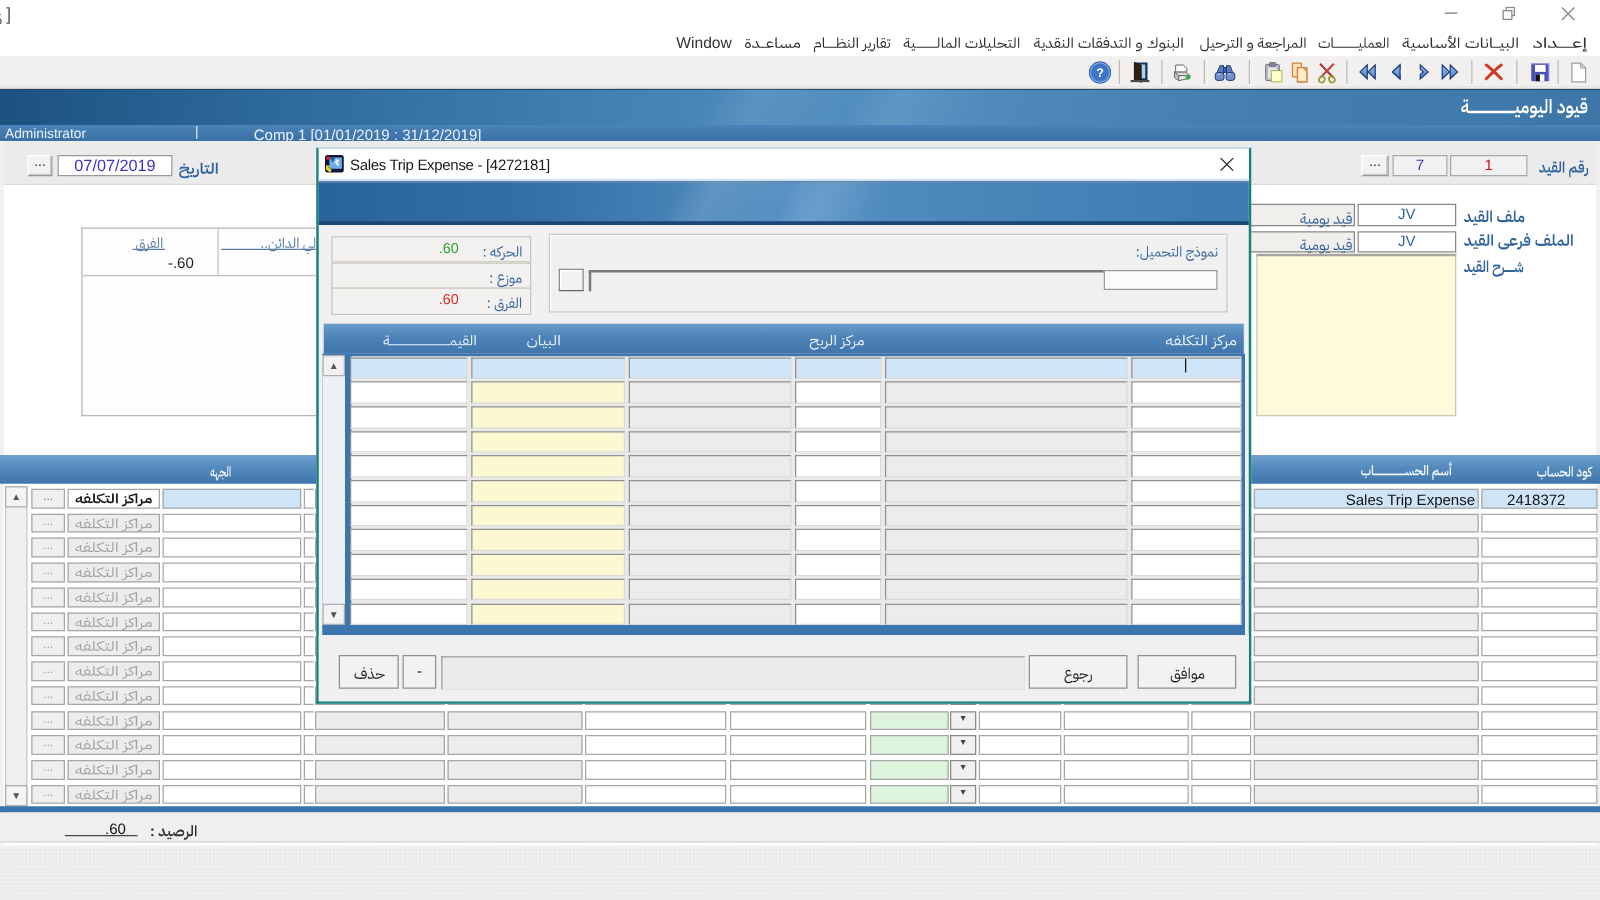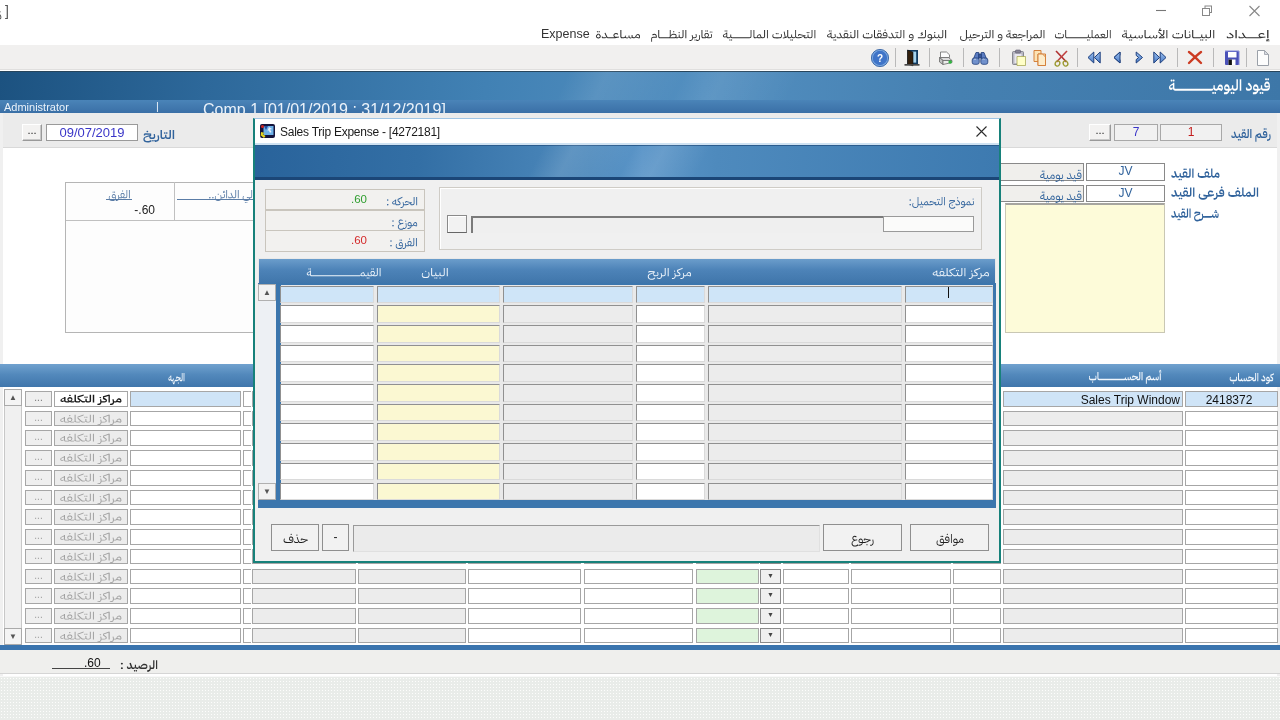--- a/index.html
+++ b/index.html
@@ -56,21 +56,21 @@
     <div class="ar" style="top:26px;right:567px;">
       <svg width="63" height="17" viewBox="0 0 63.00 17.25" xmlns="http://www.w3.org/2000/svg">
         <path transform="translate(0 12.48) scale(1.0963 1)" fill="#2e2e2e" d="M0.7 0.5Q0.7 -0.6 1.2 -1.1Q1.6 -1.6 2.6 -1.6H5.1V-1.6Q5.1 -2.6 4.7 -3.2Q4.3 -3.7 3.6 -3.7Q2.8 -3.7 2.3 -2.9L1.6 -3.5Q1.9 -4.0 2.5 -4.3Q3.0 -4.7 3.6 -4.7Q4.7 -4.7 5.3 -3.9Q5.9 -3.1 5.9 -1.6V-0.6H2.6Q2.0 -0.6 1.8 -0.3Q1.5 -0.1 1.5 0.5V3.5H0.7Z M9.2 0.0Q8.7 0.0 8.3 -0.1Q7.9 -0.2 7.7 -0.4Q7.5 -0.6 7.3 -1.0Q7.2 -1.3 7.2 -1.8V-8.5H8.1V-1.8Q8.1 -1.4 8.3 -1.2Q8.6 -1.0 9.1 -1.0H9.5V-0.2L9.3 0.0Z M9.3 -0.8 9.9 -1.0H13.6V-0.2L12.9 0.0H9.3Z M12.9 -0.8 13.6 -1.0H17.3V-0.2L16.6 0.0H12.9Z M24.6 0.0Q24.1 0.0 23.8 -0.1Q23.5 -0.1 23.3 -0.4Q22.7 0.0 21.6 0.0H16.6V-0.8L16.9 -1.0H17.5L17.9 -1.7V-8.5H18.7V-4.3L18.6 -3.0L18.7 -2.9Q19.0 -3.4 19.4 -3.8Q19.8 -4.1 20.2 -4.3Q20.6 -4.5 21.0 -4.6Q21.4 -4.7 21.9 -4.7Q23.0 -4.7 23.6 -4.1Q24.2 -3.5 24.2 -2.4Q24.2 -1.6 23.9 -1.1Q24.2 -1.0 24.6 -1.0H24.8V-0.2ZM21.6 -1.0Q22.5 -1.0 22.9 -1.3Q23.4 -1.6 23.4 -2.3Q23.4 -3.0 23.0 -3.4Q22.7 -3.7 22.0 -3.7H21.7Q21.2 -3.7 20.8 -3.6Q20.5 -3.6 20.1 -3.3Q19.8 -3.1 19.5 -2.8Q19.1 -2.4 18.8 -1.8L18.3 -1.0L18.3 -1.0ZM21.4 -6.1Q21.2 -6.1 21.1 -6.2Q20.9 -6.4 20.9 -6.7Q20.9 -7.0 21.1 -7.1Q21.2 -7.2 21.4 -7.2H21.6Q21.8 -7.2 21.9 -7.1Q22.1 -7.0 22.1 -6.7Q22.1 -6.4 21.9 -6.2Q21.8 -6.1 21.6 -6.1Z M24.6 -0.8 24.8 -1.0H25.2Q26.2 -1.0 26.2 -2.0V-3.8H27.0V-2.0Q27.0 -1.0 28.0 -1.0H28.4V-0.2L28.1 0.0Q26.5 0.0 26.3 -1.1H26.2Q26.1 -0.5 25.7 -0.2Q25.3 0.0 24.6 0.0ZM26.5 -5.2Q26.3 -5.2 26.1 -5.3Q26.0 -5.4 26.0 -5.7Q26.0 -6.0 26.1 -6.2Q26.3 -6.3 26.5 -6.3H26.6Q26.9 -6.3 27.0 -6.2Q27.1 -6.0 27.1 -5.7Q27.1 -5.4 27.0 -5.3Q26.9 -5.2 26.6 -5.2Z M28.1 -0.8 28.4 -1.0H28.7Q29.2 -1.0 29.5 -1.2Q29.7 -1.5 29.7 -2.0V-8.5H30.6V-2.0Q30.6 -1.0 30.1 -0.5Q29.7 0.0 28.7 0.0H28.1Z M32.3 -8.5H33.2V0.0H32.3Z M36.1 1.8H36.5Q37.1 1.8 37.5 1.6Q37.9 1.4 38.1 1.1Q38.4 0.8 38.5 0.4Q38.6 -0.0 38.6 -0.5Q38.6 -0.8 38.5 -1.2Q38.5 -1.5 38.4 -1.9L38.2 -3.2L39.0 -3.3L39.1 -2.4Q39.2 -2.0 39.3 -1.7Q39.3 -1.3 39.3 -1.0H40.4V-0.2L40.2 0.0H39.3Q39.3 0.6 39.1 1.1Q38.9 1.6 38.6 1.9Q38.3 2.3 37.7 2.5Q37.2 2.8 36.5 2.8H36.1Z M40.2 -0.8 40.4 -1.0H40.6Q41.3 -1.0 41.7 -1.2Q42.0 -1.4 42.0 -1.9Q42.0 -2.1 42.0 -2.4Q42.0 -2.8 41.9 -3.3L41.7 -4.2L42.5 -4.4L42.7 -3.4Q42.7 -2.9 42.8 -2.5Q42.8 -2.1 42.8 -1.9Q42.8 -0.9 42.2 -0.5Q41.7 0.0 40.6 0.0H40.2ZM42.7 2.3Q42.4 2.3 42.3 2.2Q42.2 2.0 42.2 1.7Q42.2 1.4 42.3 1.3Q42.4 1.2 42.7 1.2H42.8Q43.0 1.2 43.2 1.3Q43.3 1.4 43.3 1.7Q43.3 2.0 43.2 2.2Q43.0 2.3 42.8 2.3ZM41.2 2.3Q41.0 2.3 40.8 2.2Q40.7 2.0 40.7 1.7Q40.7 1.4 40.8 1.3Q41.0 1.2 41.2 1.2H41.3Q41.5 1.2 41.7 1.3Q41.8 1.4 41.8 1.7Q41.8 2.0 41.7 2.2Q41.5 2.3 41.3 2.3Z M42.6 1.8H43.1Q43.7 1.8 44.1 1.6Q44.5 1.4 44.7 1.1Q45.0 0.8 45.0 0.4Q45.1 -0.0 45.1 -0.5Q45.1 -0.8 45.1 -1.2Q45.1 -1.5 45.0 -1.9L44.8 -3.2L45.6 -3.3L45.7 -2.4Q45.9 -1.4 45.9 -0.4Q45.9 0.2 45.8 0.8Q45.6 1.3 45.3 1.8Q45.0 2.2 44.4 2.5Q43.9 2.8 43.1 2.8H42.6Z M49.2 0.0Q48.7 0.0 48.3 -0.1Q47.9 -0.2 47.7 -0.4Q47.4 -0.6 47.3 -1.0Q47.2 -1.3 47.2 -1.8V-8.5H48.1V-1.8Q48.1 -1.4 48.3 -1.2Q48.6 -1.0 49.1 -1.0H49.5V-0.2L49.2 0.0Z M49.2 -0.8 49.5 -1.0H51.1L51.2 -1.0Q50.6 -1.5 50.3 -2.0Q49.9 -2.6 49.9 -3.3Q49.9 -3.7 50.1 -4.1Q50.2 -4.5 50.5 -4.8Q50.8 -5.2 51.2 -5.3Q51.6 -5.5 52.0 -5.5Q52.5 -5.5 52.9 -5.3Q53.2 -5.2 53.5 -4.9Q53.8 -4.6 53.9 -4.1Q54.1 -3.7 54.1 -3.3Q54.1 -2.6 53.8 -2.0Q53.5 -1.5 52.9 -1.0L52.9 -1.0H54.6V-0.2L54.3 0.0H54.2Q53.6 0.0 53.0 -0.1Q52.5 -0.3 52.0 -0.5Q51.5 -0.3 51.0 -0.1Q50.5 0.0 49.9 0.0H49.2ZM52.0 -1.3Q52.6 -1.7 52.9 -2.1Q53.3 -2.5 53.3 -3.2Q53.3 -3.8 53.0 -4.2Q52.6 -4.5 52.1 -4.5H52.0Q51.4 -4.5 51.1 -4.2Q50.7 -3.8 50.7 -3.2Q50.7 -2.5 51.1 -2.1Q51.4 -1.7 52.0 -1.3ZM52.7 -6.9Q52.4 -6.9 52.3 -7.0Q52.2 -7.2 52.2 -7.5Q52.2 -7.8 52.3 -7.9Q52.4 -8.0 52.7 -8.0H52.8Q53.0 -8.0 53.2 -7.9Q53.3 -7.8 53.3 -7.5Q53.3 -7.2 53.2 -7.0Q53.0 -6.9 52.8 -6.9ZM51.2 -6.9Q50.9 -6.9 50.8 -7.0Q50.7 -7.2 50.7 -7.5Q50.7 -7.8 50.8 -7.9Q50.9 -8.0 51.2 -8.0H51.3Q51.5 -8.0 51.7 -7.9Q51.8 -7.8 51.8 -7.5Q51.8 -7.2 51.7 -7.0Q51.5 -6.9 51.3 -6.9Z M54.3 -0.8 54.6 -1.0H54.7Q55.5 -1.0 55.8 -1.2Q56.2 -1.4 56.2 -1.9Q56.2 -2.1 56.1 -2.4Q56.1 -2.8 56.0 -3.3L55.9 -4.2L56.7 -4.4L56.8 -3.4Q56.9 -2.9 56.9 -2.5Q56.9 -2.1 56.9 -1.9Q56.9 -0.9 56.4 -0.5Q55.8 0.0 54.7 0.0H54.3ZM56.8 -5.8Q56.5 -5.8 56.4 -5.9Q56.3 -6.0 56.3 -6.3Q56.3 -6.6 56.4 -6.7Q56.5 -6.9 56.8 -6.9H56.9Q57.1 -6.9 57.3 -6.7Q57.4 -6.6 57.4 -6.3Q57.4 -6.0 57.3 -5.9Q57.1 -5.8 56.9 -5.8ZM55.3 -5.8Q55.1 -5.8 54.9 -5.9Q54.8 -6.0 54.8 -6.3Q54.8 -6.6 54.9 -6.7Q55.1 -6.9 55.3 -6.9H55.4Q55.6 -6.9 55.8 -6.7Q55.9 -6.6 55.9 -6.3Q55.9 -6.0 55.8 -5.9Q55.6 -5.8 55.4 -5.8Z"></path>
       </svg>
     </div>
     <div class="ar" style="top:26px;right:639px;">
       <svg width="46" height="17" viewBox="0 0 46.00 17.25" xmlns="http://www.w3.org/2000/svg">
         <path transform="translate(0 12.48) scale(1.1908 1)" fill="#2e2e2e" d="M2.6 0.1Q2.1 0.1 1.7 -0.0Q1.3 -0.2 1.1 -0.5Q0.8 -0.7 0.7 -1.1Q0.5 -1.4 0.5 -1.8Q0.5 -2.4 0.8 -3.0Q1.1 -3.6 1.7 -4.3L2.1 -4.7H3.2L3.5 -4.4Q4.1 -3.7 4.4 -3.1Q4.6 -2.5 4.6 -1.9Q4.6 -1.5 4.5 -1.1Q4.4 -0.8 4.1 -0.5Q3.8 -0.2 3.4 -0.1Q3.1 0.1 2.6 0.1ZM2.7 -0.9Q3.2 -0.9 3.5 -1.2Q3.8 -1.5 3.8 -1.9Q3.8 -2.3 3.6 -2.6Q3.5 -3.0 3.1 -3.4L2.6 -3.9H2.5L2.0 -3.4Q1.7 -3.0 1.5 -2.6Q1.3 -2.3 1.3 -2.0Q1.3 -1.8 1.4 -1.6Q1.5 -1.4 1.6 -1.2Q1.8 -1.1 2.0 -1.0Q2.2 -0.9 2.5 -0.9ZM3.3 -6.1Q3.0 -6.1 2.9 -6.2Q2.8 -6.4 2.8 -6.7Q2.8 -7.0 2.9 -7.1Q3.0 -7.2 3.3 -7.2H3.4Q3.6 -7.2 3.8 -7.1Q3.9 -7.0 3.9 -6.7Q3.9 -6.4 3.8 -6.2Q3.6 -6.1 3.4 -6.1ZM1.8 -6.1Q1.6 -6.1 1.4 -6.2Q1.3 -6.4 1.3 -6.7Q1.3 -7.0 1.4 -7.1Q1.6 -7.2 1.8 -7.2H1.9Q2.2 -7.2 2.3 -7.1Q2.4 -7.0 2.4 -6.7Q2.4 -6.4 2.3 -6.2Q2.2 -6.1 1.9 -6.1Z M6.5 0.0Q6.0 0.0 5.8 -0.2Q5.5 -0.5 5.5 -1.0V-1.9H6.3V-1.0H7.9Q8.2 -1.0 8.5 -1.0Q8.8 -1.0 8.9 -1.1Q9.1 -1.1 9.1 -1.2Q9.2 -1.3 9.2 -1.5Q9.2 -1.6 9.1 -1.8Q9.1 -2.0 8.9 -2.4L7.8 -5.4L8.6 -5.7L9.8 -2.5Q10.0 -2.1 10.1 -1.8Q10.2 -1.5 10.4 -1.3Q10.5 -1.1 10.6 -1.1Q10.8 -1.0 11.0 -1.0H11.3V-0.2L11.0 0.0Q10.7 0.0 10.5 -0.1Q10.2 -0.1 10.1 -0.2Q9.9 -0.4 9.7 -0.6Q9.6 -0.7 9.4 -1.0H9.4Q9.3 -0.5 8.9 -0.2Q8.6 0.0 7.9 0.0Z M11.0 -0.8 11.7 -1.0H15.4V-0.2L14.7 0.0H11.0Z M14.7 -0.8 14.9 -1.0H16.4V-1.0Q16.0 -1.3 15.7 -1.8Q15.4 -2.4 15.4 -3.0Q15.4 -3.5 15.6 -3.9Q15.8 -4.3 16.0 -4.6Q16.3 -4.9 16.7 -5.1Q17.1 -5.3 17.6 -5.3Q18.3 -5.3 18.7 -5.0Q19.2 -4.7 19.5 -4.2L19.0 -3.6Q18.7 -3.9 18.3 -4.1Q18.0 -4.3 17.5 -4.3Q16.9 -4.3 16.6 -3.9Q16.2 -3.6 16.2 -3.0Q16.2 -2.6 16.4 -2.4Q16.5 -2.1 16.7 -1.9Q17.0 -1.7 17.3 -1.6Q17.6 -1.5 18.0 -1.5Q18.5 -1.5 19.1 -1.6L20.0 -1.8L20.2 -0.9L18.7 -0.5Q18.2 -0.4 17.7 -0.3Q17.2 -0.2 16.8 -0.1Q16.3 -0.0 15.8 -0.0Q15.3 0.0 14.7 0.0Z M23.3 0.0Q22.8 0.0 22.4 -0.1Q22.0 -0.2 21.8 -0.4Q21.5 -0.6 21.4 -1.0Q21.3 -1.3 21.3 -1.8V-8.5H22.2V-1.8Q22.2 -1.4 22.4 -1.2Q22.7 -1.0 23.2 -1.0H23.6V-0.2L23.3 0.0Z M23.3 -0.8 23.6 -1.0H24.0Q24.2 -1.0 24.4 -1.0Q24.5 -1.1 24.7 -1.2Q24.8 -1.3 24.9 -1.4Q25.0 -1.6 25.2 -1.9L25.7 -2.9L26.3 -2.5L25.7 -1.4L25.9 -1.3Q26.2 -1.0 26.6 -0.9Q26.9 -0.9 27.3 -0.9Q27.8 -0.9 28.1 -1.1Q28.3 -1.4 28.3 -2.0V-2.9H29.1V-2.0Q29.1 -1.3 29.3 -1.1Q29.5 -0.9 29.9 -0.9H30.2Q30.6 -0.9 30.7 -1.1Q30.9 -1.3 30.9 -2.0V-3.3H31.7V-2.0Q31.7 -1.0 32.7 -1.0H33.1V-0.2L32.8 0.0Q32.1 0.0 31.6 -0.2Q31.2 -0.5 31.0 -1.0H31.0Q30.9 -0.4 30.6 -0.1Q30.4 0.1 29.8 0.1Q28.6 0.1 28.4 -1.0H28.4Q28.3 -0.5 27.9 -0.2Q27.6 0.1 27.1 0.1Q26.4 0.1 25.6 -0.4L25.2 -0.6Q24.9 -0.3 24.4 -0.1Q24.0 0.0 23.3 0.0Z M34.4 -0.7Q34.1 -0.3 33.7 -0.2Q33.4 0.0 32.8 0.0V-0.8L33.1 -1.0Q33.3 -1.0 33.4 -1.0Q33.6 -1.1 33.7 -1.2Q33.8 -1.3 33.9 -1.5Q34.0 -1.7 34.1 -2.0L34.5 -2.9Q34.7 -3.6 35.2 -3.9Q35.6 -4.3 36.3 -4.3Q37.2 -4.3 37.6 -3.5Q38.1 -2.8 38.1 -1.4V-0.9L37.4 0.1ZM34.8 -1.6 37.3 -0.9V-1.4Q37.3 -2.3 37.0 -2.8Q36.7 -3.3 36.2 -3.3Q35.8 -3.3 35.5 -3.1Q35.3 -2.8 35.1 -2.4Z"></path>
       </svg>
     </div>
-    <div class="abs" style="left:541px;top:27px;font-size:12.5px;color:#333;">Expense</div>
+    <div class="abs" style="left:541px;top:27px;font-size:12.5px;color:#333;">Window</div>
     <div class="abs" style="left:0;top:45px;width:1280px;height:25px;background:#f1f0ef;border-bottom:1px solid #e0dfde;"></div>
     <div class="abs" style="left:895px;top:48px;width:1px;height:19px;background:#b9b9b9;"></div>
     <div class="abs" style="left:929px;top:48px;width:1px;height:19px;background:#b9b9b9;"></div>
     <div class="abs" style="left:963px;top:48px;width:1px;height:19px;background:#b9b9b9;"></div>
     <div class="abs" style="left:999px;top:48px;width:1px;height:19px;background:#b9b9b9;"></div>
     <div class="abs" style="left:1077px;top:48px;width:1px;height:19px;background:#b9b9b9;"></div>
     <div class="abs" style="left:1177px;top:48px;width:1px;height:19px;background:#b9b9b9;"></div>
     <div class="abs" style="left:1213px;top:48px;width:1px;height:19px;background:#b9b9b9;"></div>
     <div class="abs" style="left:1246px;top:48px;width:1px;height:19px;background:#b9b9b9;"></div>
     <svg class="abs" style="left:871px;top:49px;" width="18" height="18" viewBox="0 0 18 18" xmlns="http://www.w3.org/2000/svg">
@@ -186,30 +186,30 @@
     <div class="abs" style="left:0;top:71px;width:1280px;height:29px;background:linear-gradient(95deg,#1c5280 0%,#2d689a 16%,#4181b4 38%,#538fc0 55%,#4580b1 75%,#3d77a8 100%);border-top:1px solid #27455c;"></div>
     <div class="abs" style="left:0;top:71px;width:1280px;height:29px;background:linear-gradient(115deg,rgba(255,255,255,0) 44%,rgba(255,255,255,.09) 47%,rgba(255,255,255,0) 53%,rgba(255,255,255,.07) 56%,rgba(255,255,255,0) 62%);"></div>
     <div class="ar" style="top:74px;right:9px;">
       <svg width="103" height="23" viewBox="0 0 103.00 23.25" xmlns="http://www.w3.org/2000/svg">
         <path transform="translate(0 16.82) scale(0.9164 1)" fill="#ffffff" d="M7.5 0.0Q6.1 -0.0 5.5 -0.6Q4.9 -1.3 4.9 -2.5V-2.6H4.8Q4.6 -1.6 4.1 -1.2Q3.6 -0.8 2.7 -0.8Q1.6 -0.8 1.1 -1.4Q0.5 -2.0 0.5 -3.1Q0.5 -4.2 1.2 -5.0Q1.9 -5.7 3.1 -6.4L4.8 -7.3V-8.1H6.4V-2.9Q6.4 -2.4 6.7 -2.2Q6.9 -2.0 7.5 -2.0H8.0V-0.4ZM3.2 -2.9Q4.1 -2.9 4.4 -3.1Q4.8 -3.3 4.8 -3.8V-5.8L3.5 -5.1Q2.7 -4.7 2.3 -4.4Q1.9 -4.1 1.9 -3.6Q1.9 -3.2 2.2 -3.0Q2.5 -2.9 3.2 -2.9ZM5.5 -9.3Q5.1 -9.3 4.9 -9.6Q4.7 -9.8 4.7 -10.3Q4.7 -10.8 4.9 -11.0Q5.1 -11.3 5.5 -11.3H5.8Q6.1 -11.3 6.4 -11.0Q6.6 -10.8 6.6 -10.3Q6.6 -9.8 6.4 -9.6Q6.1 -9.3 5.8 -9.3ZM3.2 -9.3Q2.8 -9.3 2.6 -9.6Q2.3 -9.8 2.3 -10.3Q2.3 -10.8 2.6 -11.0Q2.8 -11.3 3.2 -11.3H3.5Q3.8 -11.3 4.1 -11.0Q4.3 -10.8 4.3 -10.3Q4.3 -9.8 4.1 -9.6Q3.8 -9.3 3.5 -9.3Z M7.5 -1.6 8.8 -2.0H13.8V-0.4L12.5 0.0H7.5Z M12.5 -1.6 13.8 -2.0H18.8V-0.4L17.5 0.0H12.5Z M17.5 -1.6 18.8 -2.0H23.7V-0.4L22.5 0.0H17.5Z M22.5 -1.6 23.7 -2.0H28.7V-0.4L27.5 0.0H22.5Z M27.5 -1.6 28.7 -2.0H33.7V-0.4L32.4 0.0H27.5Z M32.4 -1.6 33.7 -2.0H38.7V-0.4L37.4 0.0H32.4Z M37.4 -1.6 38.7 -2.0H43.6V-0.4L42.4 0.0H37.4Z M42.4 -1.6 43.6 -2.0H48.6V-0.4L47.4 0.0H42.4Z M47.4 -1.6 47.8 -2.0H48.3Q49.5 -2.0 49.5 -3.2V-5.5H51.0V-3.2Q51.0 -2.0 52.2 -2.0H52.8V-0.4L52.4 0.0Q51.2 0.0 50.5 -0.5Q49.9 -0.9 49.7 -1.9H49.6Q49.4 -0.9 48.9 -0.4Q48.4 0.0 47.4 0.0ZM51.3 3.3Q50.9 3.3 50.7 3.0Q50.5 2.8 50.5 2.3Q50.5 1.8 50.7 1.6Q50.9 1.3 51.3 1.3H51.6Q51.9 1.3 52.2 1.6Q52.4 1.8 52.4 2.3Q52.4 2.8 52.2 3.0Q51.9 3.3 51.6 3.3ZM49.0 3.3Q48.6 3.3 48.4 3.0Q48.1 2.8 48.1 2.3Q48.1 1.8 48.4 1.6Q48.6 1.3 49.0 1.3H49.3Q49.6 1.3 49.9 1.6Q50.1 1.8 50.1 2.3Q50.1 2.8 49.9 3.0Q49.6 3.3 49.3 3.3Z M54.6 -0.9Q54.2 -0.4 53.7 -0.2Q53.2 0.0 52.4 0.0V-1.6L52.8 -2.0Q53.4 -2.0 53.6 -2.2Q53.9 -2.5 54.1 -3.0L54.5 -4.1Q54.7 -4.6 55.0 -5.0Q55.2 -5.4 55.6 -5.7Q55.9 -6.0 56.3 -6.2Q56.7 -6.3 57.3 -6.3Q58.6 -6.3 59.3 -5.2Q60.0 -4.1 60.0 -2.1V-1.6L58.7 0.3ZM55.4 -2.8 58.6 -1.8V-2.1Q58.6 -3.2 58.1 -3.7Q57.7 -4.3 56.9 -4.3Q56.4 -4.3 56.0 -4.0Q55.7 -3.7 55.5 -3.1Z M61.1 1.7H62.0Q63.6 1.7 64.5 1.2Q65.4 0.8 65.8 0.0H63.9Q62.7 0.0 62.0 -0.7Q61.3 -1.4 61.3 -2.7Q61.3 -3.5 61.5 -4.1Q61.7 -4.8 62.1 -5.3Q62.5 -5.8 63.1 -6.1Q63.7 -6.4 64.3 -6.4Q65.7 -6.4 66.5 -5.2Q67.3 -4.1 67.4 -2.0H68.1V-0.4L67.7 0.0H67.2Q66.8 1.8 65.5 2.8Q64.3 3.7 62.2 3.7H61.1ZM62.7 -3.0Q62.7 -2.5 63.0 -2.2Q63.4 -2.0 64.0 -2.0H65.9V-2.2Q65.9 -3.2 65.4 -3.8Q64.9 -4.3 64.2 -4.3Q63.5 -4.3 63.1 -3.9Q62.7 -3.5 62.7 -3.0Z M67.7 -1.6 68.1 -2.0H68.6Q69.9 -2.0 69.9 -3.2V-5.5H71.4V-3.2Q71.4 -2.0 72.6 -2.0H73.1V-0.4L72.7 0.0Q71.5 0.0 70.9 -0.5Q70.3 -0.9 70.0 -1.9H70.0Q69.8 -0.9 69.2 -0.4Q68.7 0.0 67.7 0.0ZM71.7 3.3Q71.3 3.3 71.0 3.0Q70.8 2.8 70.8 2.3Q70.8 1.8 71.0 1.6Q71.3 1.3 71.7 1.3H71.9Q72.3 1.3 72.5 1.6Q72.8 1.8 72.8 2.3Q72.8 2.8 72.5 3.0Q72.3 3.3 71.9 3.3ZM69.3 3.3Q69.0 3.3 68.7 3.0Q68.5 2.8 68.5 2.3Q68.5 1.8 68.7 1.6Q69.0 1.3 69.3 1.3H69.6Q70.0 1.3 70.2 1.6Q70.5 1.8 70.5 2.3Q70.5 2.8 70.2 3.0Q70.0 3.3 69.6 3.3Z M72.7 -1.6 73.1 -2.0H73.8Q74.4 -2.0 74.6 -2.3Q74.9 -2.6 74.9 -3.1V-11.5H76.5V-3.1Q76.5 -1.5 75.9 -0.8Q75.3 -0.0 73.8 0.0H72.7Z M78.5 -11.5H80.2V0.0H78.5Z M87.2 0.0Q86.3 0.0 85.8 -0.5Q85.3 -1.0 85.3 -2.0V-3.1H86.9V-2.0H89.3Q89.9 -2.0 90.2 -2.3Q90.4 -2.5 90.4 -3.0Q90.4 -3.4 90.1 -3.9Q89.7 -4.4 88.8 -5.2L87.2 -6.8L88.7 -8.3L90.0 -6.9Q90.6 -6.3 90.9 -5.8Q91.3 -5.3 91.5 -4.9Q91.8 -4.4 91.9 -3.9Q92.0 -3.5 92.0 -2.9Q92.0 -1.6 91.2 -0.8Q90.5 0.0 89.1 0.0Z M93.0 1.7H94.0Q95.5 1.7 96.4 1.2Q97.3 0.8 97.7 0.0H95.8Q94.6 0.0 93.9 -0.7Q93.2 -1.4 93.2 -2.7Q93.2 -3.5 93.4 -4.1Q93.6 -4.8 94.0 -5.3Q94.5 -5.8 95.0 -6.1Q95.6 -6.4 96.2 -6.4Q97.6 -6.4 98.4 -5.2Q99.2 -4.1 99.3 -2.0H100.0V-0.4L99.6 0.0H99.1Q98.7 1.8 97.4 2.8Q96.2 3.7 94.1 3.7H93.0ZM94.6 -3.0Q94.6 -2.5 94.9 -2.2Q95.3 -2.0 95.9 -2.0H97.9V-2.2Q97.9 -3.2 97.4 -3.8Q96.9 -4.3 96.1 -4.3Q95.4 -4.3 95.0 -3.9Q94.6 -3.5 94.6 -3.0Z M99.6 -1.6 100.0 -2.0H100.5Q101.8 -2.0 101.8 -3.2V-5.5H103.3V-3.2Q103.3 -2.0 104.5 -2.0H105.1V-0.4L104.6 0.0Q103.4 0.0 102.8 -0.5Q102.2 -0.9 102.0 -1.9H101.9Q101.7 -0.9 101.2 -0.4Q100.6 0.0 99.6 0.0ZM103.6 3.3Q103.2 3.3 103.0 3.0Q102.7 2.8 102.7 2.3Q102.7 1.8 103.0 1.6Q103.2 1.3 103.6 1.3H103.8Q104.2 1.3 104.4 1.6Q104.7 1.8 104.7 2.3Q104.7 2.8 104.4 3.0Q104.2 3.3 103.8 3.3ZM101.3 3.3Q100.9 3.3 100.6 3.0Q100.4 2.8 100.4 2.3Q100.4 1.8 100.6 1.6Q100.9 1.3 101.3 1.3H101.5Q101.9 1.3 102.1 1.6Q102.4 1.8 102.4 2.3Q102.4 2.8 102.1 3.0Q101.9 3.3 101.5 3.3Z M104.6 -1.6 105.1 -2.0H108.1Q109.2 -2.0 109.8 -2.4Q110.4 -2.7 110.4 -3.6V-4.3H110.3Q110.1 -3.7 109.5 -3.4Q109.0 -3.1 108.3 -3.1Q107.0 -3.1 106.3 -3.7Q105.6 -4.4 105.6 -5.5Q105.6 -6.3 105.8 -7.0Q106.1 -7.6 106.5 -8.1Q106.9 -8.6 107.5 -8.9Q108.0 -9.2 108.7 -9.2Q110.2 -9.2 111.0 -7.9Q111.8 -6.7 111.8 -4.5Q111.8 -3.2 111.6 -2.3Q111.4 -1.4 110.9 -0.9Q110.4 -0.4 109.7 -0.2Q109.0 0.0 108.1 0.0H104.6ZM108.7 -4.9Q109.3 -4.9 109.7 -5.0Q110.1 -5.0 110.4 -5.2Q110.3 -6.1 109.8 -6.6Q109.3 -7.1 108.5 -7.1Q107.9 -7.1 107.5 -6.8Q107.0 -6.4 107.0 -5.8Q107.0 -5.3 107.4 -5.1Q107.7 -4.9 108.4 -4.9ZM109.7 -10.6Q109.3 -10.6 109.1 -10.8Q108.9 -11.0 108.9 -11.5Q108.9 -12.0 109.1 -12.3Q109.3 -12.5 109.7 -12.5H110.0Q110.3 -12.5 110.6 -12.3Q110.8 -12.0 110.8 -11.5Q110.8 -11.0 110.6 -10.8Q110.3 -10.6 110.0 -10.6ZM107.4 -10.6Q107.0 -10.6 106.8 -10.8Q106.5 -11.0 106.5 -11.5Q106.5 -12.0 106.8 -12.3Q107.0 -12.5 107.4 -12.5H107.7Q108.0 -12.5 108.3 -12.3Q108.5 -12.0 108.5 -11.5Q108.5 -11.0 108.3 -10.8Q108.0 -10.6 107.7 -10.6Z"></path>
       </svg>
     </div>
     <div class="abs" style="left:0;top:100px;width:1280px;height:13px;background:linear-gradient(180deg,#4a84b8,#3a6fa6);"></div>
     <div class="abs" style="left:4px;top:100.5px;font-size:11px;color:#eaf2fa;">Administrator</div>
     <div class="abs" style="left:156px;top:100px;font-size:11px;color:#eaf2fa;">|</div>
-    <div class="abs" style="left:203px;top:100.5px;font-size:16px;color:#eaf2fa;">Comp 1 [01/01/2019 : 31/12/2019]</div>
+    <div class="abs" style="left:203px;top:100.5px;font-size:12px;color:#eaf2fa;">Comp 1 [01/01/2019 : 31/12/2019]</div>
     <div class="abs" style="left:0;top:113px;width:1280px;height:563px;background:#ffffff;"></div>
     <div class="abs" style="left:0;top:113px;width:1280px;height:35px;background:#ebebeb;border-bottom:1px solid #d9d9d9;"></div>
     <div class="abs" style="left:0;top:113px;width:3px;height:563px;background:#f0f0f0;"></div>
     <div class="abs" style="left:1277px;top:113px;width:3px;height:563px;background:#f0f0f0;"></div>
     <div class="abs" style="left:22px;top:124px;width:20px;height:17px;background:#f3f2f1;border:1px solid #999;border-top-color:#fff;border-left-color:#fff;box-shadow:inset -1px -1px 0 #c8c8c8;">
       <div style="text-align:center;font-size:11px;color:#222;line-height:11px;">...</div>
     </div>
     <div class="abs" style="left:46px;top:124px;width:92px;height:17px;background:#fff;border:1px solid #9a9a9a;">
-      <div style="text-align:center;font-size:13px;color:#3a35c8;line-height:15px;">09/07/2019</div>
+      <div style="text-align:center;font-size:13px;color:#3a35c8;line-height:15px;">07/07/2019</div>
     </div>
     <div class="ar" style="top:126px;left:143px;">
       <svg width="32" height="18" viewBox="0 0 32.00 18.00" xmlns="http://www.w3.org/2000/svg">
         <path transform="translate(0 13.02) scale(1.1367 1)" fill="#31639c" d="M4.0 3.6Q2.3 3.6 1.3 2.8Q0.3 1.9 0.3 0.3Q0.3 -0.9 1.1 -1.8Q2.0 -2.7 3.8 -3.3L6.2 -4.1V-4.2L1.9 -4.3V-3.4H0.7V-4.3Q0.7 -5.1 1.2 -5.5Q1.6 -5.9 2.5 -5.8L7.2 -5.5V-3.1L6.6 -3.0V-2.4Q6.6 -1.9 6.8 -1.7Q7.0 -1.6 7.5 -1.6H7.8V-0.3L7.5 0.0Q6.5 -0.0 6.0 -0.5Q5.5 -1.0 5.5 -2.1V-2.6L4.4 -2.3Q3.6 -2.1 3.0 -1.8Q2.5 -1.6 2.2 -1.4Q1.8 -1.1 1.7 -0.8Q1.5 -0.4 1.5 -0.0V0.2Q1.5 1.1 2.1 1.6Q2.7 2.1 4.1 2.1Q4.9 2.1 5.6 1.8Q6.4 1.5 7.0 0.9L7.8 2.1Q7.1 2.9 6.1 3.3Q5.1 3.6 4.0 3.6ZM3.7 -6.8Q3.4 -6.8 3.2 -7.0Q3.1 -7.2 3.1 -7.6Q3.1 -8.0 3.2 -8.1Q3.4 -8.3 3.7 -8.3H3.9Q4.2 -8.3 4.4 -8.1Q4.6 -8.0 4.6 -7.6Q4.6 -7.2 4.4 -7.0Q4.2 -6.8 3.9 -6.8Z M7.5 -1.2 7.8 -1.6H8.1Q9.0 -1.6 9.3 -1.7Q9.6 -1.9 9.6 -2.4Q9.6 -2.6 9.6 -2.9Q9.6 -3.2 9.5 -3.6L9.3 -4.7L10.5 -4.9L10.6 -3.8Q10.7 -3.4 10.7 -3.0Q10.8 -2.7 10.8 -2.4Q10.8 -1.2 10.1 -0.6Q9.5 0.0 8.1 0.0H7.5ZM10.4 2.5Q10.2 2.5 10.0 2.3Q9.8 2.2 9.8 1.8Q9.8 1.4 10.0 1.2Q10.2 1.0 10.4 1.0H10.6Q10.9 1.0 11.1 1.2Q11.3 1.4 11.3 1.8Q11.3 2.2 11.1 2.3Q10.9 2.5 10.6 2.5ZM8.7 2.5Q8.4 2.5 8.2 2.3Q8.0 2.2 8.0 1.8Q8.0 1.4 8.2 1.2Q8.4 1.0 8.7 1.0H8.9Q9.1 1.0 9.3 1.2Q9.5 1.4 9.5 1.8Q9.5 2.2 9.3 2.3Q9.1 2.5 8.9 2.5Z M10.5 1.3H10.9Q12.1 1.3 12.6 0.8Q13.1 0.3 13.1 -0.7Q13.1 -1.0 13.0 -1.4Q13.0 -1.7 12.9 -2.0L12.7 -3.6L13.8 -3.8L14.0 -2.7Q14.1 -2.1 14.2 -1.6Q14.2 -1.1 14.2 -0.8Q14.2 0.0 14.0 0.7Q13.8 1.4 13.4 1.9Q13.0 2.3 12.4 2.6Q11.8 2.9 10.9 2.9H10.5Z M17.7 0.0Q16.5 0.0 16.0 -0.5Q15.4 -1.1 15.4 -2.3V-8.9H16.7V-2.4Q16.7 -1.9 16.9 -1.8Q17.1 -1.6 17.7 -1.6H18.1V-0.3L17.7 0.0Z M17.7 -1.2 18.1 -1.6H18.4Q19.4 -1.6 19.4 -2.5V-4.2H20.6V-2.5Q20.6 -1.6 21.5 -1.6H21.9V-0.3L21.6 0.0Q20.7 0.0 20.2 -0.4Q19.7 -0.7 19.5 -1.5H19.5Q19.3 -0.7 18.9 -0.3Q18.5 0.0 17.7 0.0ZM20.8 -5.3Q20.5 -5.3 20.3 -5.5Q20.1 -5.7 20.1 -6.1Q20.1 -6.5 20.3 -6.6Q20.5 -6.8 20.8 -6.8H21.0Q21.3 -6.8 21.5 -6.6Q21.6 -6.5 21.6 -6.1Q21.6 -5.7 21.5 -5.5Q21.3 -5.3 21.0 -5.3ZM19.0 -5.3Q18.7 -5.3 18.5 -5.5Q18.3 -5.7 18.3 -6.1Q18.3 -6.5 18.5 -6.6Q18.7 -6.8 19.0 -6.8H19.2Q19.5 -6.8 19.7 -6.6Q19.9 -6.5 19.9 -6.1Q19.9 -5.7 19.7 -5.5Q19.5 -5.3 19.2 -5.3Z M21.6 -1.2 21.9 -1.6H22.4Q22.9 -1.6 23.1 -1.8Q23.3 -2.0 23.3 -2.4V-8.9H24.6V-2.4Q24.6 -1.2 24.1 -0.6Q23.6 -0.0 22.4 0.0H21.6Z M26.1 -8.9H27.4V0.0H26.1Z"></path>
       </svg>
     </div>
     <div class="ar" style="top:125px;right:9px;">
       <svg width="40" height="18" viewBox="0 0 40.00 18.00" xmlns="http://www.w3.org/2000/svg">
         <path transform="translate(0 13.02) scale(0.9288 1)" fill="#31639c" d="M1.9 0.0Q1.2 0.0 0.8 -0.4Q0.4 -0.8 0.4 -1.5V-2.4H1.6V-1.6H3.2Q3.7 -1.6 4.0 -1.7Q4.2 -1.8 4.2 -2.1Q4.2 -2.2 4.1 -2.4Q4.1 -2.6 4.0 -2.8L2.9 -5.9L4.2 -6.4L5.4 -3.0Q5.6 -2.5 5.7 -2.3Q5.8 -2.0 6.0 -1.8Q6.1 -1.7 6.3 -1.6Q6.5 -1.6 6.7 -1.6H7.0V-0.3L6.7 0.0Q6.3 0.0 5.9 -0.1Q5.6 -0.1 5.3 -0.3Q5.1 -0.5 4.9 -0.8Q4.6 -1.0 4.5 -1.5L4.4 -1.5Q4.3 -0.7 3.9 -0.3Q3.5 0.0 2.8 0.0Z M6.7 -1.2 7.0 -1.6H7.4Q8.4 -1.6 8.4 -2.5V-4.2H9.6V-2.5Q9.6 -1.6 10.5 -1.6H10.9V-0.3L10.6 0.0Q9.7 0.0 9.2 -0.4Q8.7 -0.7 8.5 -1.5H8.5Q8.3 -0.7 7.9 -0.3Q7.5 0.0 6.7 0.0ZM9.8 2.5Q9.5 2.5 9.3 2.3Q9.1 2.2 9.1 1.8Q9.1 1.4 9.3 1.2Q9.5 1.0 9.8 1.0H10.0Q10.3 1.0 10.5 1.2Q10.6 1.4 10.6 1.8Q10.6 2.2 10.5 2.3Q10.3 2.5 10.0 2.5ZM8.0 2.5Q7.7 2.5 7.5 2.3Q7.3 2.2 7.3 1.8Q7.3 1.4 7.5 1.2Q7.7 1.0 8.0 1.0H8.2Q8.5 1.0 8.7 1.2Q8.9 1.4 8.9 1.8Q8.9 2.2 8.7 2.3Q8.5 2.5 8.2 2.5Z M10.6 -1.2 10.9 -1.6H12.3L12.4 -1.6Q11.9 -2.1 11.6 -2.6Q11.4 -3.1 11.4 -3.7Q11.4 -4.2 11.6 -4.7Q11.8 -5.1 12.1 -5.5Q12.4 -5.8 12.8 -6.0Q13.2 -6.2 13.7 -6.2Q14.3 -6.2 14.7 -6.0Q15.1 -5.8 15.4 -5.5Q15.7 -5.1 15.9 -4.7Q16.0 -4.2 16.0 -3.7Q16.0 -3.1 15.8 -2.6Q15.6 -2.1 15.1 -1.6L15.1 -1.6H16.6V-0.3L16.2 0.0H16.1Q15.5 0.0 14.9 -0.2Q14.3 -0.3 13.7 -0.7Q13.2 -0.3 12.6 -0.2Q12.0 0.0 11.4 0.0H10.6ZM13.7 -1.8Q14.4 -2.1 14.7 -2.5Q15.0 -2.9 15.0 -3.5Q15.0 -4.0 14.7 -4.3Q14.3 -4.6 13.8 -4.6H13.7Q13.2 -4.6 12.8 -4.3Q12.5 -4.0 12.5 -3.5Q12.5 -2.9 12.8 -2.5Q13.1 -2.1 13.7 -1.8ZM14.5 -7.3Q14.2 -7.3 14.0 -7.5Q13.9 -7.7 13.9 -8.1Q13.9 -8.4 14.0 -8.6Q14.2 -8.8 14.5 -8.8H14.7Q15.0 -8.8 15.2 -8.6Q15.4 -8.4 15.4 -8.1Q15.4 -7.7 15.2 -7.5Q15.0 -7.3 14.7 -7.3ZM12.7 -7.3Q12.4 -7.3 12.3 -7.5Q12.1 -7.7 12.1 -8.1Q12.1 -8.4 12.3 -8.6Q12.4 -8.8 12.7 -8.8H12.9Q13.2 -8.8 13.4 -8.6Q13.6 -8.4 13.6 -8.1Q13.6 -7.7 13.4 -7.5Q13.2 -7.3 12.9 -7.3Z M16.2 -1.2 16.6 -1.6H17.1Q17.5 -1.6 17.7 -1.8Q17.9 -2.0 17.9 -2.4V-8.9H19.2V-2.4Q19.2 -1.2 18.7 -0.6Q18.2 -0.0 17.1 0.0H16.2Z M20.7 -8.9H22.0V0.0H20.7Z M26.2 -0.3Q26.2 -1.1 26.2 -1.6Q26.3 -2.1 26.6 -2.5Q26.8 -2.9 27.2 -3.2Q27.5 -3.5 28.1 -3.7L30.3 -4.8H31.7L32.6 -2.3Q32.8 -1.9 33.0 -1.7Q33.2 -1.6 33.6 -1.6H33.9V-0.3L33.6 0.0Q32.9 0.0 32.5 -0.2Q32.1 -0.4 31.8 -0.9L31.7 -0.9V0.0H29.8Q29.0 0.0 28.5 -0.4Q28.1 -0.7 28.1 -1.4Q28.1 -1.9 28.4 -2.2L28.4 -2.3L28.1 -2.1Q27.9 -2.0 27.7 -1.9Q27.6 -1.8 27.6 -1.6Q27.5 -1.4 27.5 -1.1Q27.4 -0.8 27.4 -0.3V3.7H26.2ZM28.9 -2.2Q28.9 -1.6 29.8 -1.6H31.5L30.8 -3.4L29.7 -3.0Q29.3 -2.8 29.1 -2.6Q28.9 -2.4 28.9 -2.2Z M33.6 -1.2 33.9 -1.6H36.2Q37.1 -1.6 37.6 -1.8Q38.0 -2.1 38.0 -2.8V-3.3H38.0Q37.8 -2.8 37.4 -2.6Q37.0 -2.4 36.4 -2.4Q35.4 -2.4 34.9 -2.9Q34.4 -3.4 34.4 -4.3Q34.4 -4.9 34.5 -5.4Q34.7 -5.9 35.0 -6.3Q35.4 -6.7 35.8 -6.9Q36.2 -7.1 36.7 -7.1Q37.9 -7.1 38.5 -6.1Q39.1 -5.2 39.1 -3.5Q39.1 -2.4 39.0 -1.8Q38.8 -1.1 38.4 -0.7Q38.1 -0.3 37.5 -0.2Q37.0 0.0 36.2 0.0H33.6ZM36.7 -3.8Q37.2 -3.8 37.5 -3.8Q37.8 -3.9 38.0 -4.0Q38.0 -4.7 37.6 -5.1Q37.2 -5.5 36.6 -5.5Q36.1 -5.5 35.8 -5.2Q35.5 -4.9 35.5 -4.5Q35.5 -4.1 35.7 -3.9Q36.0 -3.8 36.5 -3.8ZM37.5 -8.2Q37.2 -8.2 37.1 -8.4Q36.9 -8.5 36.9 -8.9Q36.9 -9.3 37.1 -9.5Q37.2 -9.7 37.5 -9.7H37.7Q38.0 -9.7 38.2 -9.5Q38.4 -9.3 38.4 -8.9Q38.4 -8.5 38.2 -8.4Q38.0 -8.2 37.7 -8.2ZM35.7 -8.2Q35.4 -8.2 35.3 -8.4Q35.1 -8.5 35.1 -8.9Q35.1 -9.3 35.3 -9.5Q35.4 -9.7 35.7 -9.7H35.9Q36.2 -9.7 36.4 -9.5Q36.6 -9.3 36.6 -8.9Q36.6 -8.5 36.4 -8.4Q36.2 -8.2 35.9 -8.2Z M38.9 1.3H39.3Q40.5 1.3 41.0 0.8Q41.5 0.3 41.5 -0.7Q41.5 -1.0 41.4 -1.4Q41.4 -1.7 41.3 -2.0L41.1 -3.6L42.3 -3.8L42.4 -2.7Q42.5 -2.1 42.6 -1.6Q42.6 -1.1 42.6 -0.8Q42.6 0.0 42.4 0.7Q42.2 1.4 41.8 1.9Q41.4 2.3 40.8 2.6Q40.2 2.9 39.4 2.9H38.9Z"></path>
       </svg>
@@ -614,21 +614,21 @@
     <div class="abs" style="left:1003px;top:548.8px;width:180px;height:15.7px;background:#ececec;border:1px solid #a6a6a6;"></div>
     <div class="abs" style="left:1185px;top:548.8px;width:93px;height:15.7px;background:#ffffff;border:1px solid #a6a6a6;"></div>
     <div class="abs" style="left:1003px;top:568.5px;width:180px;height:15.7px;background:#ececec;border:1px solid #a6a6a6;"></div>
     <div class="abs" style="left:1185px;top:568.5px;width:93px;height:15.7px;background:#ffffff;border:1px solid #a6a6a6;"></div>
     <div class="abs" style="left:1003px;top:588.2px;width:180px;height:15.7px;background:#ececec;border:1px solid #a6a6a6;"></div>
     <div class="abs" style="left:1185px;top:588.2px;width:93px;height:15.7px;background:#ffffff;border:1px solid #a6a6a6;"></div>
     <div class="abs" style="left:1003px;top:607.9px;width:180px;height:15.7px;background:#ececec;border:1px solid #a6a6a6;"></div>
     <div class="abs" style="left:1185px;top:607.9px;width:93px;height:15.7px;background:#ffffff;border:1px solid #a6a6a6;"></div>
     <div class="abs" style="left:1003px;top:627.6px;width:180px;height:15.7px;background:#ececec;border:1px solid #a6a6a6;"></div>
     <div class="abs" style="left:1185px;top:627.6px;width:93px;height:15.7px;background:#ffffff;border:1px solid #a6a6a6;"></div>
-    <div class="abs" style="left:1003px;top:393px;width:177px;font-size:12px;color:#111;text-align:right;">Sales Trip Window</div>
+    <div class="abs" style="left:1003px;top:393px;width:177px;font-size:12px;color:#111;text-align:right;">Sales Trip Expense</div>
     <div class="abs" style="left:1185px;top:393px;width:88px;font-size:12px;color:#111;text-align:center;">2418372</div>
     <div class="abs" style="left:0;top:645px;width:1280px;height:5px;background:#3a74ae;"></div>
     <div class="abs" style="left:0;top:650px;width:1280px;height:24px;background:#efefed;border-bottom:1px solid #d5d5d5;"></div>
     <div class="ar" style="top:656px;right:1122px;">
       <svg width="38" height="18" viewBox="0 0 38.41 18.00" xmlns="http://www.w3.org/2000/svg">
         <path transform="translate(0 13.02) scale(1.0000 1)" fill="#333333" d="M1.9 0.1Q1.4 0.1 1.2 -0.1Q0.9 -0.4 0.9 -0.7V-1.0Q0.9 -1.3 1.2 -1.6Q1.4 -1.8 1.9 -1.8Q2.4 -1.8 2.6 -1.6Q2.9 -1.3 2.9 -1.0V-0.7Q2.9 -0.4 2.6 -0.1Q2.4 0.1 1.9 0.1ZM1.9 -4.4Q1.4 -4.4 1.2 -4.7Q0.9 -4.9 0.9 -5.3V-5.5Q0.9 -5.9 1.2 -6.1Q1.4 -6.4 1.9 -6.4Q2.4 -6.4 2.6 -6.1Q2.9 -5.9 2.9 -5.5V-5.3Q2.9 -4.9 2.6 -4.7Q2.4 -4.4 1.9 -4.4Z M8.5 0.0Q7.8 0.0 7.4 -0.4Q7.0 -0.8 7.0 -1.5V-2.4H8.2V-1.6H9.9Q10.4 -1.6 10.6 -1.7Q10.8 -1.8 10.8 -2.1Q10.8 -2.2 10.8 -2.4Q10.7 -2.6 10.6 -2.8L9.5 -5.9L10.9 -6.4L12.1 -3.0Q12.2 -2.5 12.4 -2.3Q12.5 -2.0 12.6 -1.8Q12.8 -1.7 13.0 -1.6Q13.1 -1.6 13.3 -1.6H13.7V-0.3L13.4 0.0Q12.9 0.0 12.6 -0.1Q12.2 -0.1 12.0 -0.3Q11.7 -0.5 11.5 -0.8Q11.3 -1.0 11.1 -1.5L11.1 -1.5Q10.9 -0.7 10.6 -0.3Q10.2 0.0 9.4 0.0Z M13.4 -1.2 13.7 -1.6H14.1Q15.0 -1.6 15.0 -2.5V-4.2H16.2V-2.5Q16.2 -1.6 17.1 -1.6H17.6V-0.3L17.3 0.0Q16.3 0.0 15.8 -0.4Q15.3 -0.7 15.2 -1.5H15.1Q15.0 -0.7 14.6 -0.3Q14.2 0.0 13.4 0.0ZM16.4 2.5Q16.1 2.5 16.0 2.3Q15.8 2.2 15.8 1.8Q15.8 1.4 16.0 1.2Q16.1 1.0 16.4 1.0H16.6Q16.9 1.0 17.1 1.2Q17.3 1.4 17.3 1.8Q17.3 2.2 17.1 2.3Q16.9 2.5 16.6 2.5ZM14.6 2.5Q14.4 2.5 14.2 2.3Q14.0 2.2 14.0 1.8Q14.0 1.4 14.2 1.2Q14.4 1.0 14.6 1.0H14.8Q15.1 1.0 15.3 1.2Q15.5 1.4 15.5 1.8Q15.5 2.2 15.3 2.3Q15.1 2.5 14.8 2.5Z M20.1 -2.5Q20.1 -1.9 20.5 -1.7L21.0 -2.7Q21.4 -3.4 21.9 -3.9Q22.3 -4.4 22.8 -4.8Q23.3 -5.1 23.8 -5.2Q24.3 -5.4 24.9 -5.4Q26.3 -5.4 27.0 -4.6Q27.7 -3.9 27.7 -2.6Q27.7 -1.2 26.9 -0.6Q26.2 0.0 24.6 0.0H21.1Q20.2 0.0 19.7 -0.4Q19.2 -0.7 19.1 -1.5H19.0Q18.9 -0.7 18.4 -0.3Q18.0 0.0 17.3 0.0V-1.2L17.6 -1.6H18.0Q18.9 -1.6 18.9 -2.5V-3.3H20.1ZM24.6 -1.6Q25.7 -1.6 26.1 -1.8Q26.6 -2.0 26.6 -2.6Q26.6 -3.2 26.2 -3.5Q25.9 -3.8 25.1 -3.8H24.8Q24.2 -3.8 23.8 -3.7Q23.4 -3.7 23.1 -3.5Q22.8 -3.4 22.5 -3.1Q22.2 -2.8 21.9 -2.4L21.4 -1.6L21.5 -1.6Z M27.4 1.3H27.9Q29.0 1.3 29.5 0.8Q30.0 0.3 30.0 -0.7Q30.0 -1.0 30.0 -1.4Q29.9 -1.7 29.9 -2.0L29.6 -3.6L30.8 -3.8L30.9 -2.7Q31.1 -2.1 31.1 -1.6H32.2V-0.3L31.9 0.0H31.1Q31.0 0.6 30.8 1.2Q30.5 1.7 30.1 2.1Q29.7 2.5 29.2 2.7Q28.6 2.9 27.9 2.9H27.4Z M31.9 -1.2 32.2 -1.6H32.7Q33.2 -1.6 33.4 -1.8Q33.5 -2.0 33.5 -2.4V-8.9H34.8V-2.4Q34.8 -1.2 34.3 -0.6Q33.8 -0.0 32.7 0.0H31.9Z M36.4 -8.9H37.6V0.0H36.4Z"></path>
       </svg>
     </div>
     <div class="abs" style="left:84px;top:656px;font-size:12px;color:#111;">.60</div>
     <div class="abs" style="left:52px;top:668px;width:58px;height:1px;background:#444;"></div>

